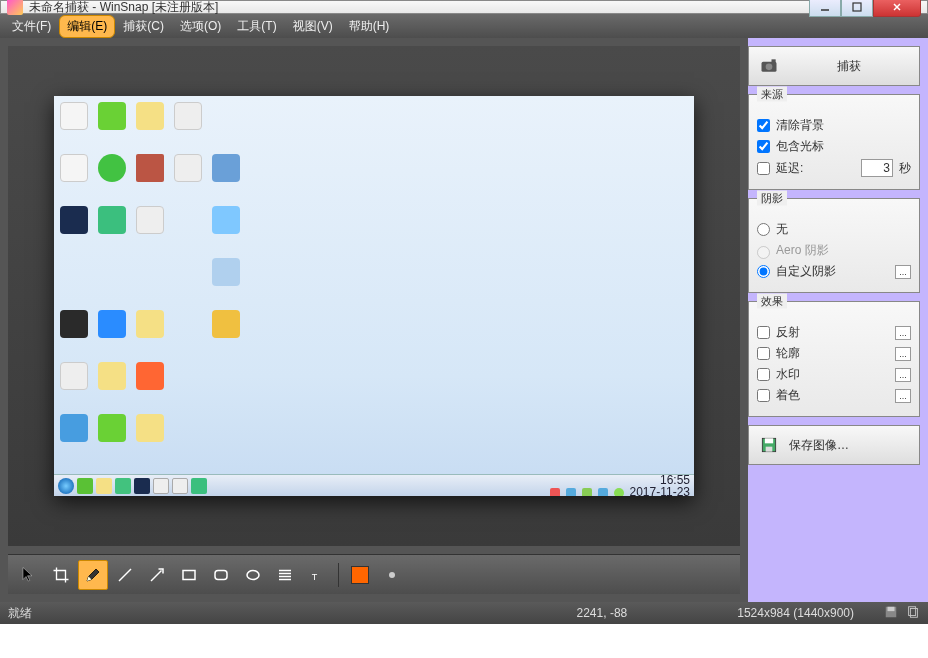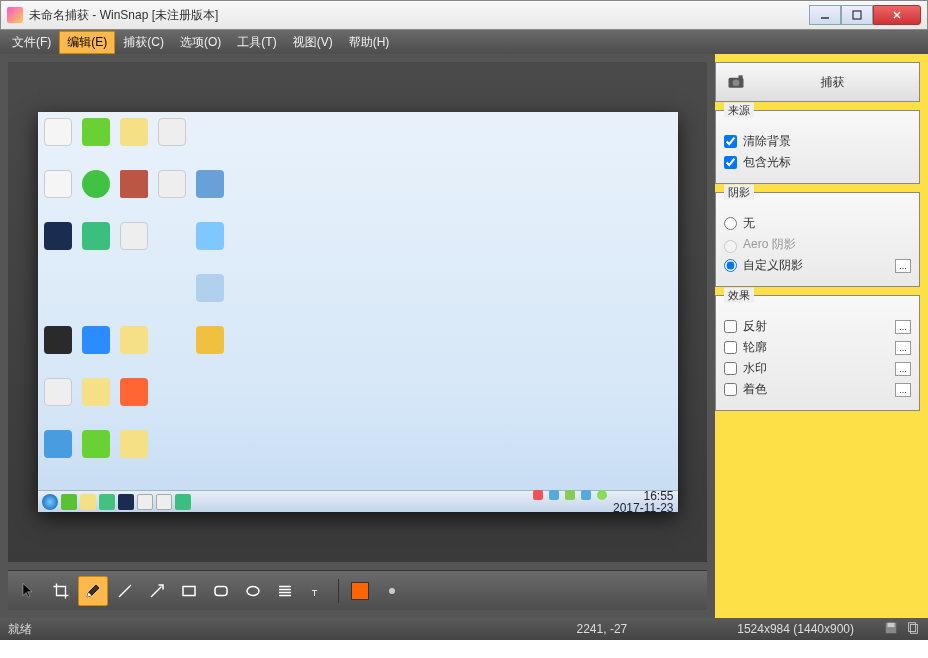--- a/index.html
+++ b/index.html
@@ -1,53 +1,53 @@
 <!DOCTYPE html>
 <html><head>
 <meta charset="utf-8">
 <style>
 * { margin: 0; padding: 0; box-sizing: border-box; font-family: "Microsoft YaHei", "Segoe UI", sans-serif; font-size: 12px; }
 body { background: #fff; width: 928px; height: 658px; overflow: hidden; }
 
 
-.titlebar { height: 30px; background: linear-gradient(#f8f8f8, #e8e8e8); border: 1px solid #888; display: flex; align-items: center; padding: 6px 6px; }
+.titlebar { height: 14px; background: linear-gradient(#f8f8f8, #e8e8e8); border: 1px solid #888; display: flex; align-items: center; padding: 6px 6px; }
 .titlebar .app-icon { width: 16px; height: 16px; background: linear-gradient(135deg, #f5c, #fc5); border-radius: 2px; margin-right: 6px; }
 .titlebar .title-text { flex: 1; color: #333; }
 .win-btns { display: flex; gap: 0; margin-left: auto; }
 .win-btn { width: 32px; height: 20px; border: 1px solid #8aa; background: linear-gradient(#eef, #cde); display: flex; align-items: center; justify-content: center; }
 .win-btn.close { width: 48px; background: linear-gradient(#e66, #c33); color: #fff; border-color: #a33; border-top-right-radius:3px; border-bottom-right-radius:3px;}
 .win-btn svg { width: 12px; height: 12px; }
 
 
 .menubar { height: 24px; background: linear-gradient(#6a6a6a, #4d4d4d); display: flex; align-items: center; padding: 0 4px; color: #eee; }
 .menu-item { padding: 3px 8px; cursor: default; }
-.menu-item.active { background: #ffb84d; border: 1px solid #cc8800; color: #000; padding: 2px 7px; border-radius: 1px; }
+.menu-item.active { background: #ffb84d; border: 1px solid #cc8800; color: #000; padding: 2px 7px; border-radius: 6px; }
 
 
 .main-frame { display: flex; height: 564px; background: #555; }
 .left-col { flex: 1; display: flex; flex-direction: column; padding: 8px; gap: 8px; }
-.right-col { width: 213px; background: #fde047; padding: 8px 8px 8px 0; display: flex; flex-direction: column; gap: 8px; overflow-y: auto; }
+.right-col { width: 180px; background: #c4b5fd; padding: 8px 8px 8px 0; display: flex; flex-direction: column; gap: 8px; overflow-y: auto; }
 
 
 .unreg-bar { background: #fffde8; border: 1px solid #c8c090; height: 30px; display: flex; align-items: center; padding: 0 8px; gap: 8px; }
 .warn-icon { width: 18px; height: 18px; }
 .unreg-bold { font-weight: bold; color: #333; }
 .unreg-text { color: #555; }
 .unreg-btn { border: 1px solid #999; background: #fff; padding: 3px 8px; cursor: pointer; }
 .unreg-close { margin-left: auto; font-weight: bold; cursor: pointer; padding: 0 4px; }
 
 
 .canvas-area { flex: 1; background: linear-gradient(#4a4a4a, #3a3a3a); display: flex; align-items: center; justify-content: center; overflow: hidden; }
 .screenshot { width: 640px; height: 400px; background: #fff; box-shadow: 0 6px 20px rgba(0,0,0,0.7); position: relative; overflow: hidden; }
 .desktop-bg { position: absolute; inset: 0; background: linear-gradient(180deg, #e9f2fb 0%, #d6e7f7 70%, #c6dbf2 100%); }
 .icons-grid { position: absolute; top: 6px; left: 6px; display: grid; grid-template-columns: repeat(6, 32px); grid-auto-rows: 46px; gap: 6px 6px; }
 .d-icon { width: 28px; height: 28px; border-radius: 4px; }
 .taskbar { position: absolute; bottom: 0; left: 0; right: 0; height: 22px; background: linear-gradient(#e8eef7, #c3d4ea); border-top: 1px solid #9bb; display: flex; align-items: center; padding: 0 4px; gap: 3px; }
 .tb-item { width: 16px; height: 16px; background: #77aadd; border-radius: 2px; }
-.tb-tray { margin-left: auto; display: flex; gap: 6px; align-items: flex-start; }
+.tb-tray { margin-left: auto; display: flex; gap: 6px; align-items: flex-end; }
 .tb-clock { color: #223; font-size: 9px; line-height: 1; text-align: right; }
 
 
 .toolbar { height: 40px; background: linear-gradient(#6a6a6a, #4d4d4d); display: flex; align-items: center; padding: 0 6px; gap: 2px; border-top: 1px solid #333; }
 .tool-btn { width: 30px; height: 30px; display: flex; align-items: center; justify-content: center; border: 1px solid transparent; border-radius: 2px; }
 .tool-btn.active { background: #ffb84d; border-color: #cc8800; }
 .tool-btn svg { width: 18px; height: 18px; }
 .tool-sep { width: 1px; height: 24px; background: #333; margin: 0 4px; }
 .color-sw { width: 18px; height: 18px; background: #ff6600; border: 1px solid #333; }
 .size-dot { width: 6px; height: 6px; background: #ccc; border-radius: 50%; }
@@ -267,20 +267,27 @@
     <div class="group">
       <div class="group-title">来源</div>
       <div class="group-row">
         <input type="checkbox" checked="" style="">
         <span>清除背景</span>
       </div>
       <div class="group-row">
         <input type="checkbox" checked="" style="">
         <span>包含光标</span>
       </div>
+      <div class="group-row">
+        <input type="checkbox" style="">
+        <span>延迟:</span>
+        <span style="flex:1"></span>
+        <input class="num-input" value="3" style="">
+        <span>秒</span>
+      </div>
     </div>
 
     <div class="group">
       <div class="group-title">阴影</div>
       <div class="group-row">
         <input type="radio" name="sh" style="">
         <span>无</span>
       </div>
       <div class="group-row disabled">
         <input type="radio" name="sh" disabled="" style="">
@@ -311,27 +318,35 @@
         <span class="edit-dots">...</span>
       </div>
       <div class="group-row">
         <input type="checkbox" style="">
         <span>着色</span>
         <span class="edit-dots">...</span>
       </div>
     </div>
 
 
+    <div class="panel-btn">
+      <svg viewBox="0 0 24 24">
+          <rect x="4" y="4" width="16" height="16" fill="#4a6" stroke="#333"></rect>
+          <rect x="7" y="4" width="10" height="6" fill="#fff"></rect>
+          <rect x="8" y="14" width="8" height="6" fill="#ddd"></rect>
+        </svg>
+      <span class="lbl" style="text-align:left">保存图像…</span>
+    </div>
   </div>
 </div>
 
 <div class="statusbar">
   <span class="status-seg">就绪</span>
   <span style="flex:1"></span>
-  <span class="status-seg">2241, -27</span>
+  <span class="status-seg">2241, -88</span>
   <span style="width:80px"></span>
   <span class="status-seg">1524x984 (1440x900)</span>
   <div class="status-right">
     <span class="status-icon"><svg viewBox="0 0 16 16">
           <rect x="2" y="2" width="12" height="12" fill="#888"></rect>
           <rect x="4" y="2" width="8" height="5" fill="#ccc"></rect>
         </svg></span>
     <span class="status-icon"><svg viewBox="0 0 16 16">
           <rect x="3" y="2" width="8" height="10" fill="none" stroke="#ccc"></rect>
           <rect x="5" y="4" width="8" height="10" fill="none" stroke="#ccc"></rect>

